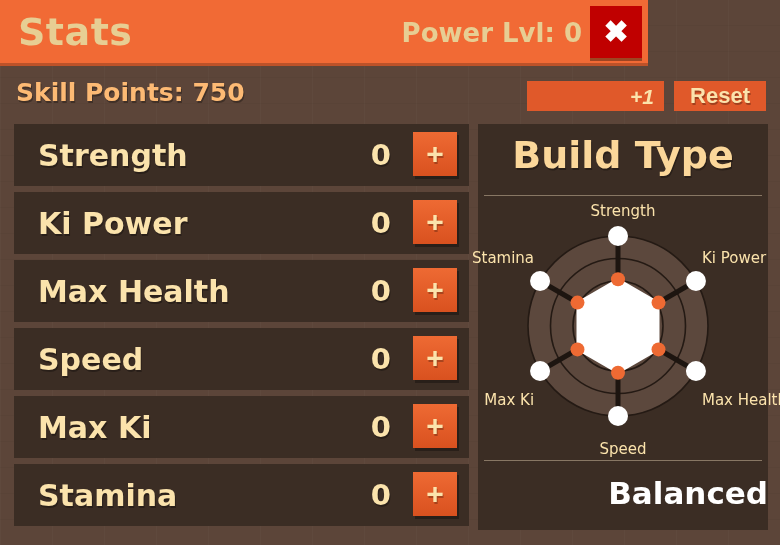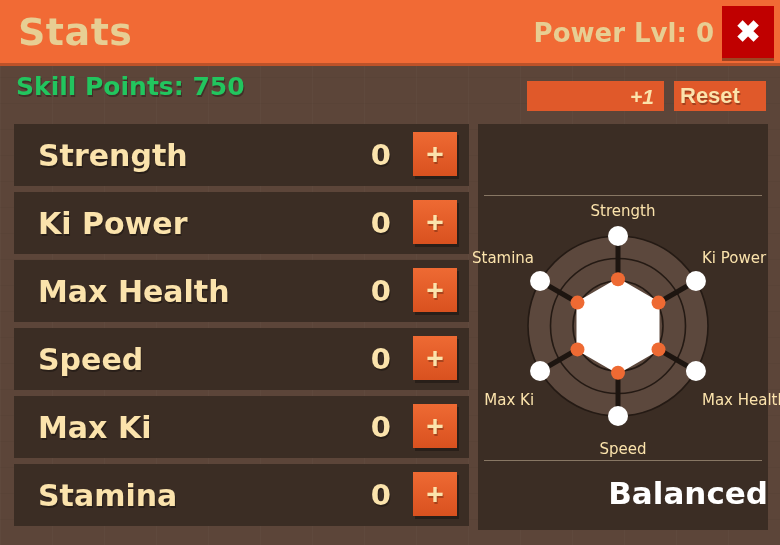--- a/index.html
+++ b/index.html
@@ -17,21 +17,21 @@
     background-image:
       linear-gradient(90deg, rgba(255,255,255,0.018) 1px, transparent 1px),
       linear-gradient(0deg, rgba(0,0,0,0.03) 1px, transparent 1px);
     background-size: 52px 52px, 52px 26px;
   }
 
   
   .titlebar {
     position: absolute;
     left: 0; top: 0;
-    width: 780px; height: 66px;
+    width: 648px; height: 66px;
     background: #f16a35;
     display: flex;
     align-items: center;
     box-sizing: border-box;
   }
   .titlebar::after {
     content: "";
     position: absolute;
     left: 0; bottom: 0; width: 100%; height: 3px;
     background: rgba(0,0,0,0.22);
@@ -74,24 +74,24 @@
   }
 
   
   .subbar {
     position: absolute;
     left: 0; top: 66px;
     width: 780px; height: 56px;
   }
   .skill-points {
     position: absolute;
-    left: 16px; top: 4px;
+    left: 16px; top: 10px;
     font-size: 25px;
     font-weight: bold;
-    color: #22c55e;
+    color: #fdba74;
     text-shadow: 1px 2px 0 rgba(0,0,0,0.3);
     line-height: 34px;
   }
   .increment-button {
     position: absolute;
     left: 527px; top: 81px;
     width: 137px; height: 30px;
     background: #e0592a;
     border: 0;
     cursor: pointer;
@@ -108,20 +108,21 @@
   }
   .reset-button {
     position: absolute;
     left: 674px; top: 81px;
     width: 92px; height: 30px;
     background: #e0592a;
     border: 0;
     cursor: pointer;
     display: flex;
     align-items: center;
+    justify-content: center;
   }
   .reset-button .lbl {
     font-size: 22px;
     font-weight: bold;
     color: #fbe3ac;
     text-shadow: 1px 2px 0 rgba(0,0,0,0.28);
     line-height: 30px;
   }
 
   
@@ -288,20 +289,21 @@
     <div class="stat-row">
       <span class="stat-name">Stamina</span>
       <span class="stat-value">0</span>
       <button class="stat-plus">
         <span class="glyph">+</span>
       </button>
     </div>
   </div>
 
 <div class="build-panel">
+  <div class="build-title">Build Type</div>
   <div class="divider divider-top"></div>
 
   <div class="radar-wrap">
     <svg width="290" height="262" viewBox="0 0 290 262">
       <g id="radar-web">
           <circle cx="140" cy="128" r="90" fill="#5c483d" stroke="#241a14" stroke-width="1.6"></circle>
           <circle cx="140" cy="128" r="67.5" fill="none" stroke="#241a14" stroke-width="1.6"></circle>
           <circle cx="140" cy="128" r="45" fill="none" stroke="#241a14" stroke-width="1.6"></circle>
           <circle cx="140" cy="128" r="22.5" fill="none" stroke="#241a14" stroke-width="1.6"></circle>
         </g>

